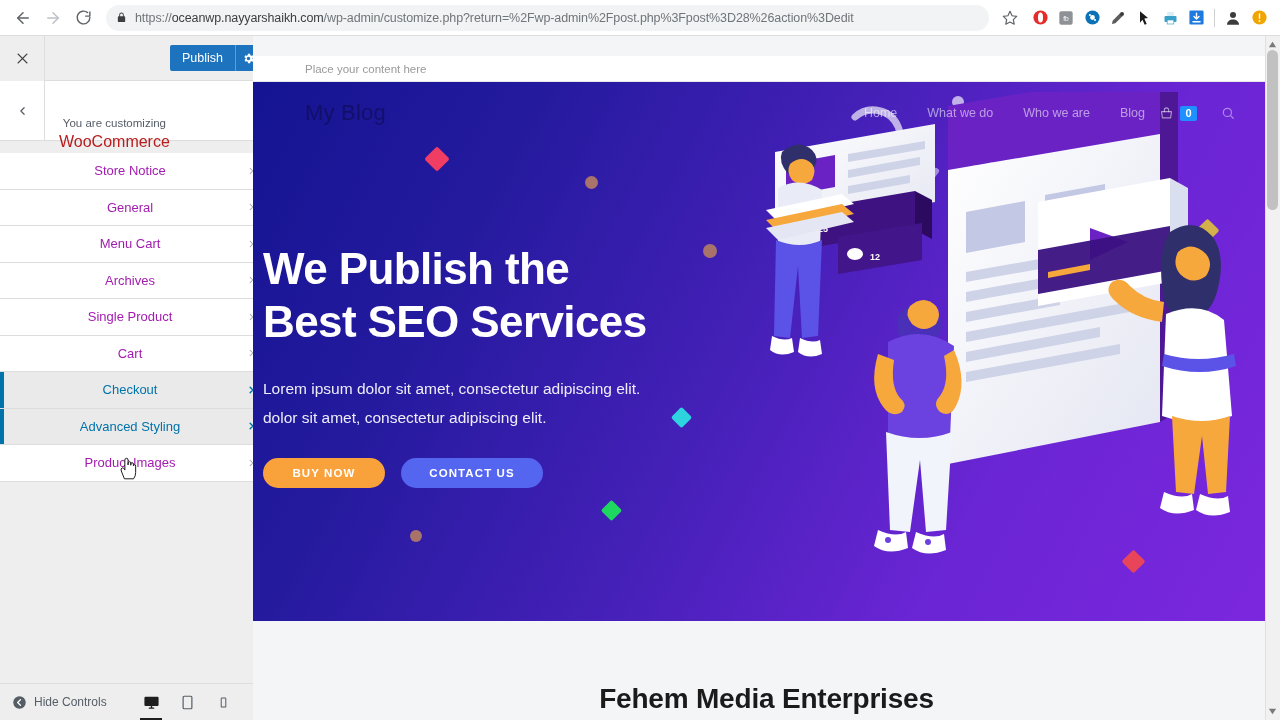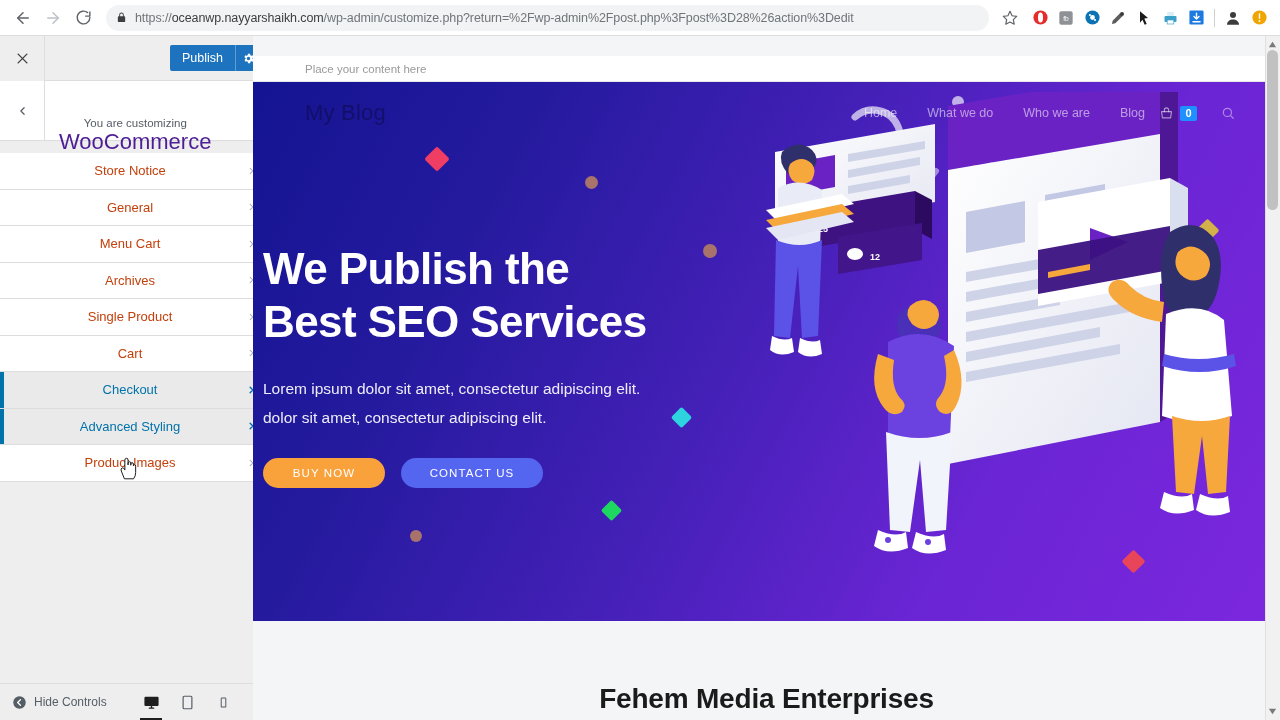--- a/index.html
+++ b/index.html
@@ -108,33 +108,33 @@
     border-bottom: 1px solid #ddd;
   }
   #cz-back {
     width: 45px; height: 59px;
     display: flex; align-items: center; justify-content: center;
     border-right: 1px solid #ddd;
     background: #fff;
   }
   #cz-titles { padding-left: 14px; margin-top: 48px; }
   #cz-sub { font-size: 11.5px; color: #555d66; line-height: 15px; }
-  #cz-title { font-size: 22px; color: #4c1d95; line-height: 22px; font-weight: 400; }
+  #cz-title { font-size: 16px; color: #b91c1c; line-height: 22px; font-weight: 400; }
 
   #cz-gap { height: 12px; background: #eee; }
 
   #cz-list { background: #fff; }
   .cz-item {
     height: 36.5px;
     display: flex; align-items: center;
     padding: 0 14px 0 14px;
     border-bottom: 1px solid #ddd;
     background: #fff;
     position: relative;
-    color: #c2410c;
+    color: #a21caf;
     font-size: 13px;
   }
   .cz-item .cz-label { flex: 1 1 auto; }
   .cz-item .cz-arrow { color: #a0a5aa; display:flex; }
   .cz-item.active {
     background: #eaeaea;
     color: #0073aa;
   }
   .cz-item.active::before {
     content: "";
@@ -269,21 +269,21 @@
     font-size: 15.5px;
     line-height: 29px;
     color: rgba(255,255,255,0.92);
   }
   #hero-buttons { margin-top: 26px; display: flex; gap: 16px; }
   .hero-btn {
     height: 30px;
     border-radius: 15px;
     display: flex; align-items: center; justify-content: center;
     font-size: 11.5px;
-    font-weight: 400;
+    font-weight: 700;
     letter-spacing: 1.1px;
     color: #fff;
   }
   #btn-buy-now { background: #f9a13a; width: 122px; }
   #btn-contact-us { background: #5465f0; width: 142px; }
 
   
   .shape { position: absolute; z-index: 4; }
   .diamond { transform: rotate(45deg); border-radius: 2px; }
   .circle { border-radius: 50%; }

